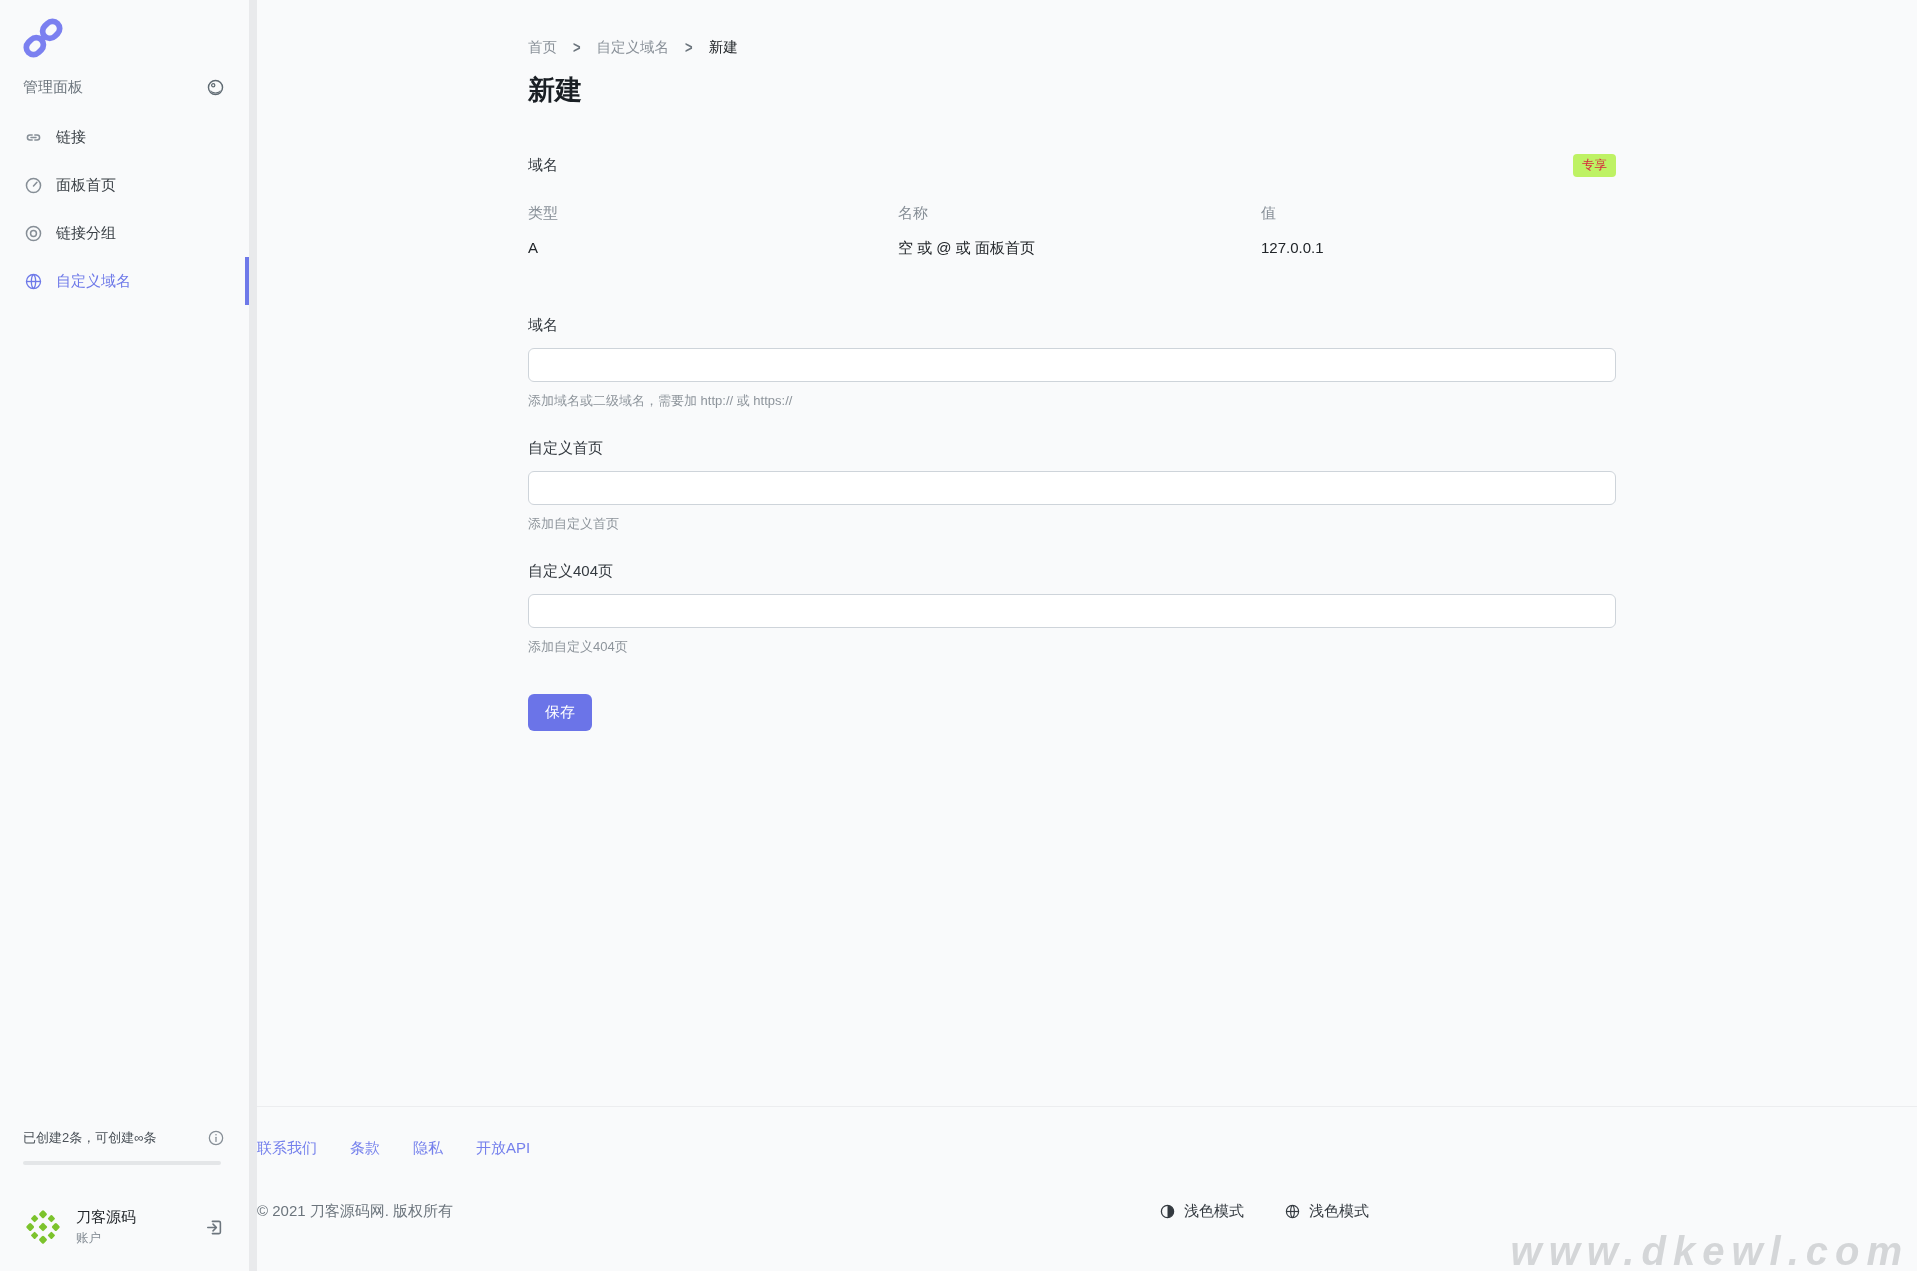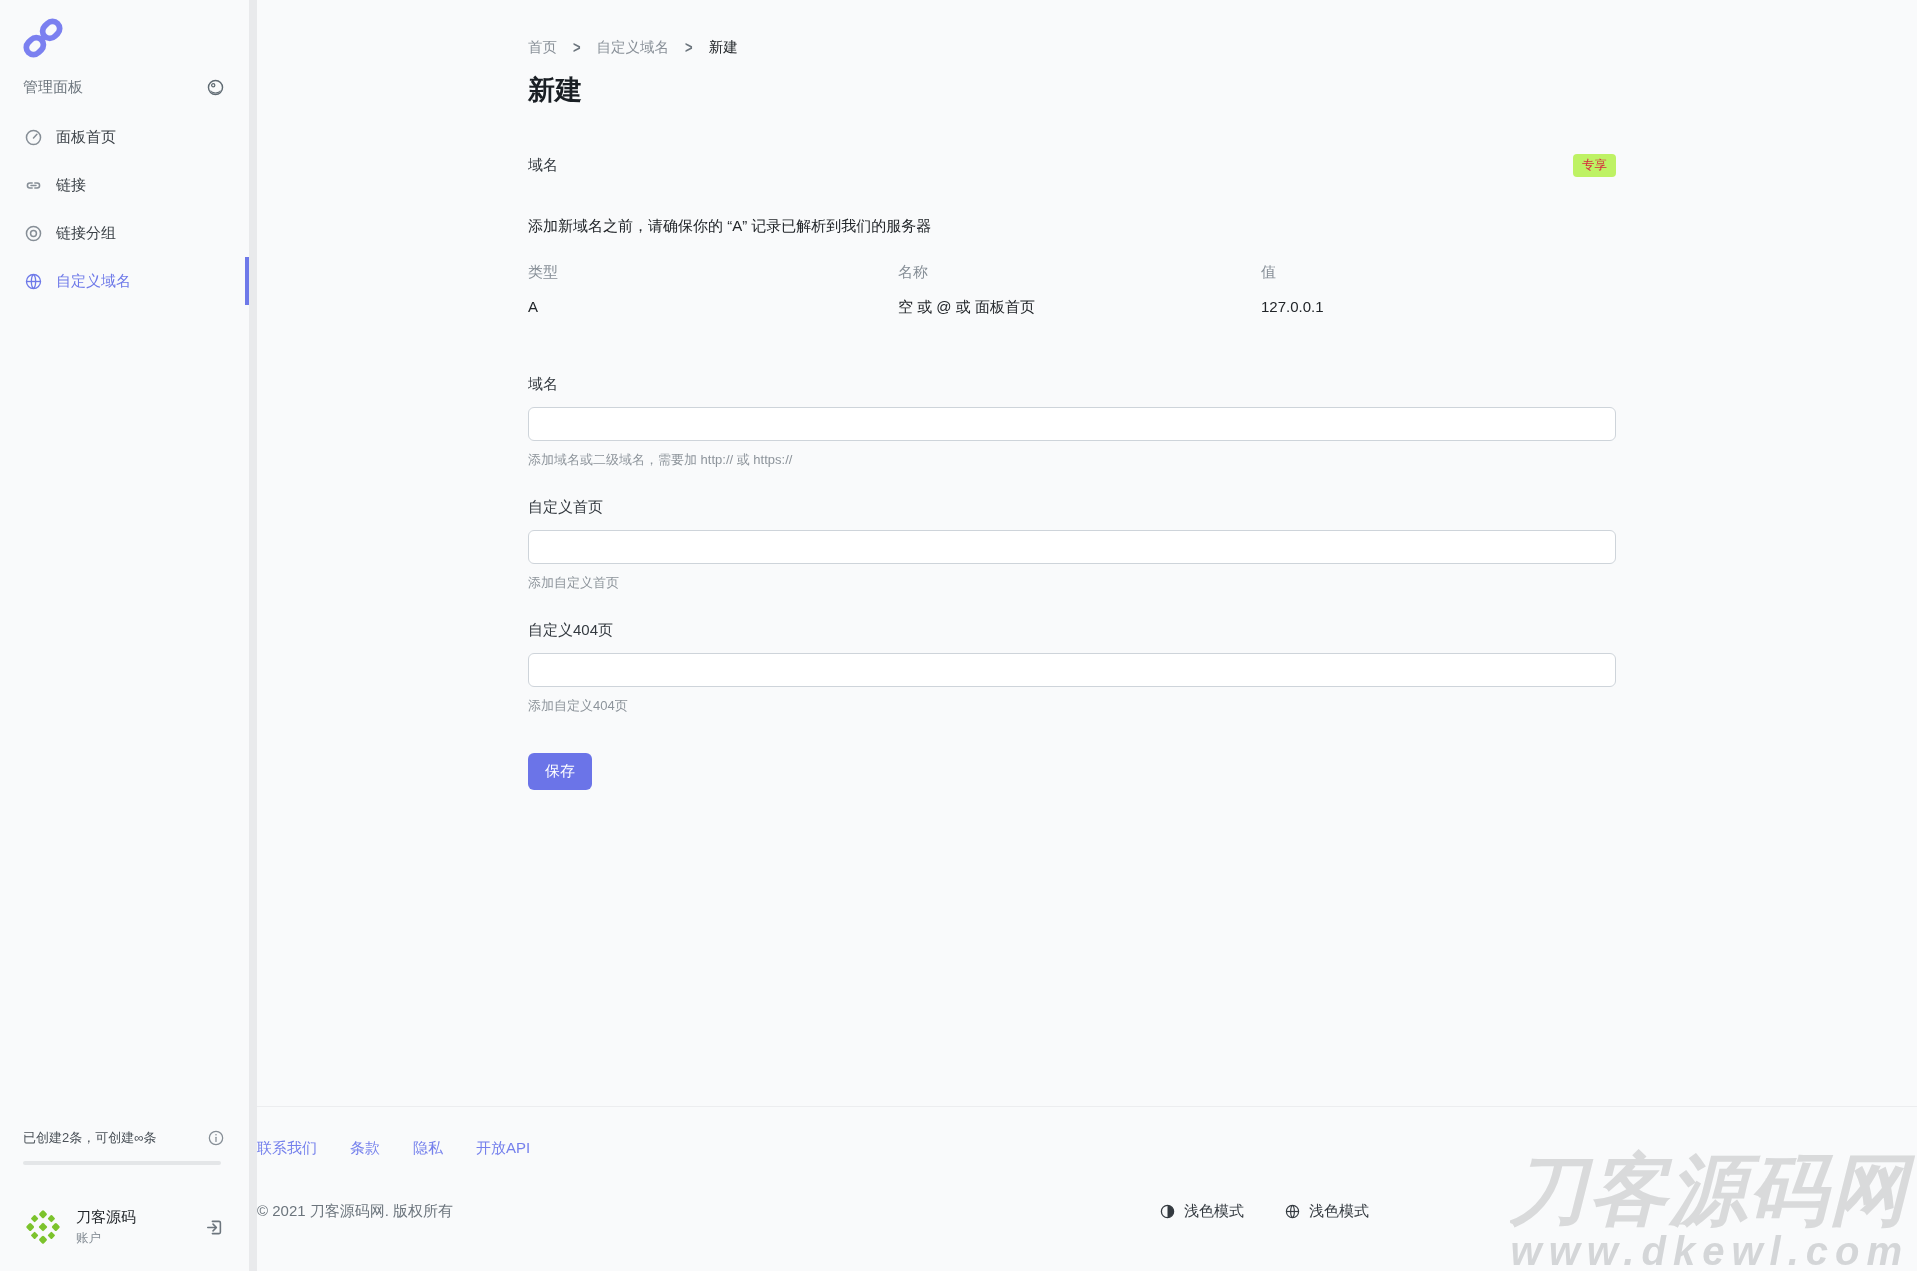--- a/index.html
+++ b/index.html
@@ -98,35 +98,35 @@
           <path d="M4.4 12.6 a7.4 7.4 0 0 0 11.2 0 a6 6 0 0 1 -11.2 0 z" fill="currentColor"></path>
           <circle cx="7.6" cy="7.6" r="1.7" fill="none" stroke="currentColor" stroke-width="1.3"></circle>
         </svg>
       </span>
     </div>
 
     <nav class="nav">
       <div class="nav-item">
         <span class="icn">
           <svg width="19" height="19" viewBox="0 0 20 20" fill="none" stroke="currentColor" stroke-width="1.6" stroke-linecap="round">
-            <circle cx="10" cy="10" r="7.4"></circle>
-              <path d="M10 10.5 L13.6 6.6"></path>
-          </svg>
-        </span>
-        <span>面板首页</span>
-      </div>
-      <div class="nav-item">
-        <span class="icn">
-          <svg width="19" height="19" viewBox="0 0 20 20" fill="none" stroke="currentColor" stroke-width="1.6" stroke-linecap="round">
             <path d="M8.6 12.6 H6.2 a2.6 2.6 0 0 1 0 -5.2 H8.6"></path>
             <path d="M11.4 7.4 H13.8 a2.6 2.6 0 0 1 0 5.2 H11.4"></path>
             <path d="M7.4 10 H12.6"></path>
           </svg>
         </span>
         <span>链接</span>
+      </div>
+      <div class="nav-item">
+        <span class="icn">
+          <svg width="19" height="19" viewBox="0 0 20 20" fill="none" stroke="currentColor" stroke-width="1.6" stroke-linecap="round">
+            <circle cx="10" cy="10" r="7.4"></circle>
+              <path d="M10 10.5 L13.6 6.6"></path>
+          </svg>
+        </span>
+        <span>面板首页</span>
       </div>
       <div class="nav-item">
         <span class="icn">
           <svg width="19" height="19" viewBox="0 0 20 20" fill="none" stroke="currentColor" stroke-width="1.6">
             <circle cx="10" cy="10" r="7.4"></circle>
               <circle cx="10" cy="10" r="3.1"></circle>
           </svg>
         </span>
         <span>链接分组</span>
       </div>
@@ -198,21 +198,20 @@
         <span class="current">新建</span>
       </div>
 
       <h1 class="page-title">新建</h1>
 
       <div class="section-row">
         <span class="section-label">域名</span>
         <span class="badge">专享</span>
       </div>
 
-      <div class="note">添加新域名之前，请确保你的 “A” 记录已解析到我们的服务器</div>
 
       <div class="dns-table">
         <span class="dns-th">类型</span>
         <span class="dns-th">名称</span>
         <span class="dns-th">值</span>
         <span class="dns-td">A</span>
         <span class="dns-td">空 或 @ 或 面板首页</span>
         <span class="dns-td">127.0.0.1</span>
       </div>
 
@@ -265,17 +264,16 @@
               </svg>
             </span>
             <span>浅色模式</span>
           </span>
         </span>
       </div>
     </div>
   </main>
 
   <div class="watermark">
-    <div class="wm-line1">刀客源码网</div>
     <div class="wm-line2">www.dkewl.com</div>
   </div>
 
 </div>
 
 </body></html>

